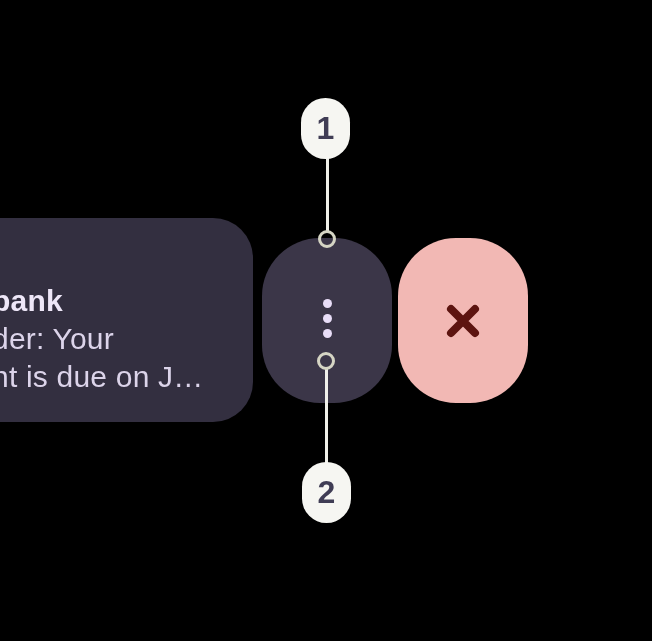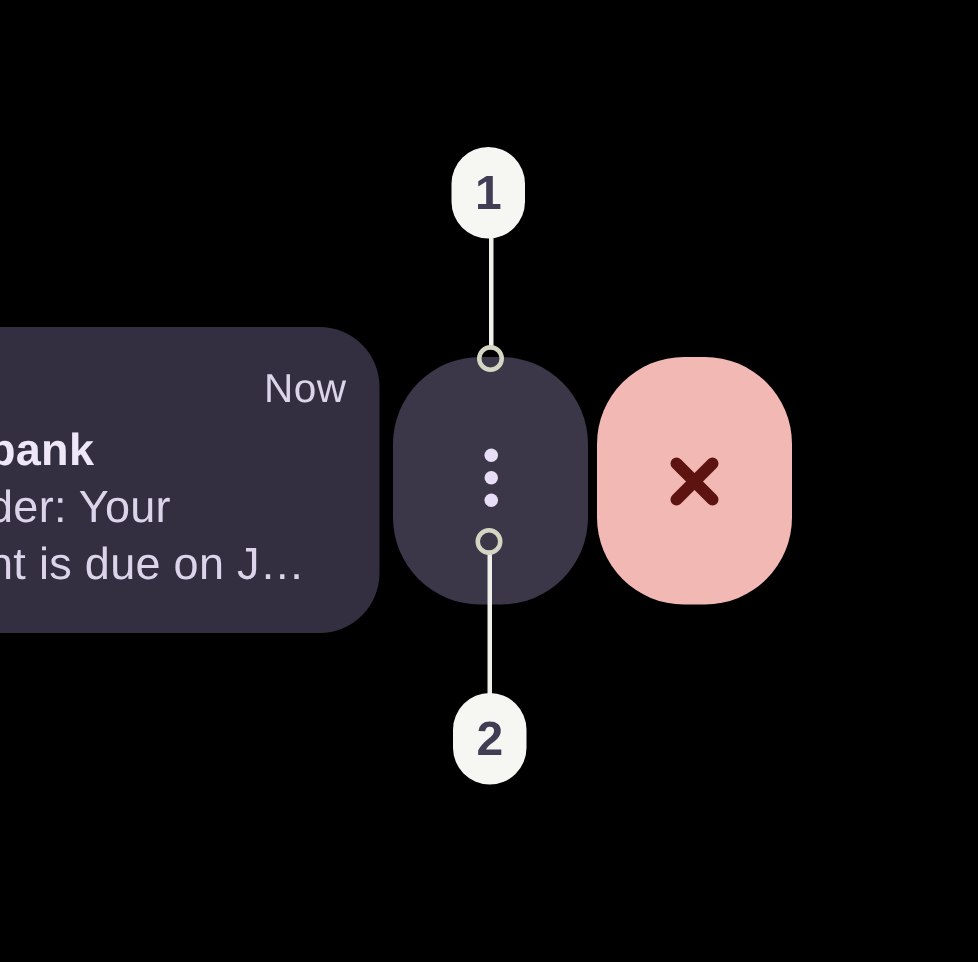--- a/index.html
+++ b/index.html
@@ -49,21 +49,20 @@
   .badge.b1{left:301px;top:98px;}
   .badge.b2{left:302px;top:462px;}
   .x-icon{display:block;}
 </style>
 </head>
 <body>
 
 <div class="stage">
 
   <div class="card">
-    <div class="timestamp">Now</div>
     <div class="card-content">
       <div class="card-title">bank</div>
       <div>der: Your</div>
       <div>nt is due on J…</div>
     </div>
   </div>
 
   <div class="pill more">
     <span class="kebab">
       <i></i>

